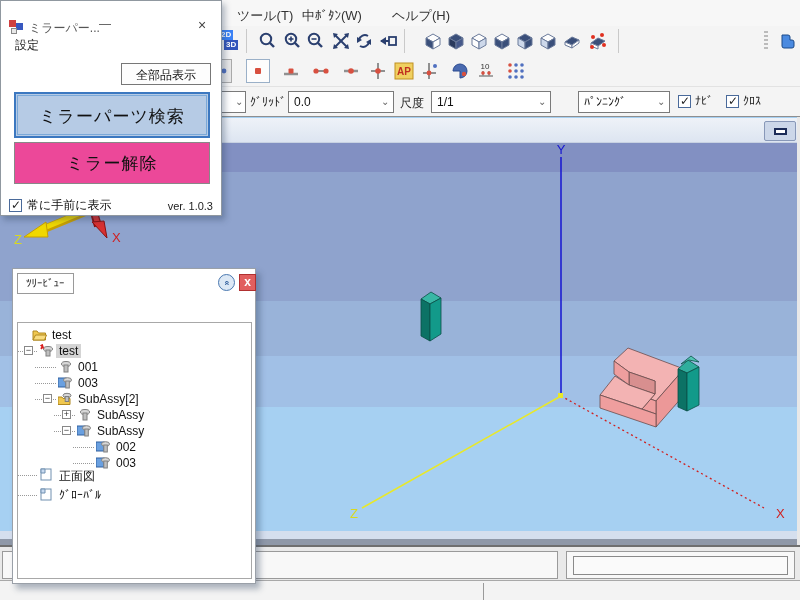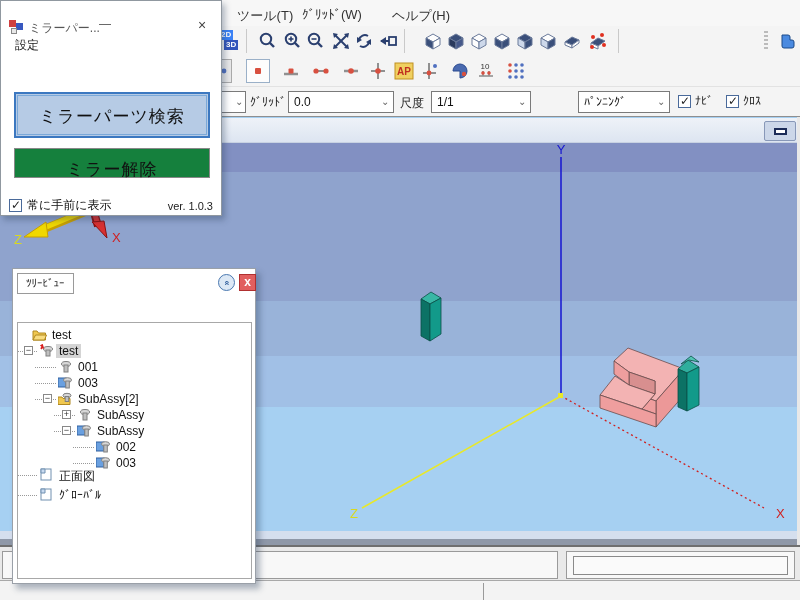--- a/index.html
+++ b/index.html
@@ -81,33 +81,33 @@
   #md-icon i { position:absolute; display:block; }
   #md-title .txt { position:absolute; left:28px; top:7px; font-size:12px; color:#555; }
   #md-min { position:absolute; left:94px; top:4px; width:20px; height:18px; text-align:center; color:#555; font-size:12px; }
   #md-close { position:absolute; left:190px; top:4px; width:22px; height:18px; text-align:center; color:#444; font-size:14px; }
   #md-menu { position:absolute; left:14px; top:36px; font-size:12px; color:#222; }
   #md-showall { position:absolute; left:120px; top:62px; width:90px; height:22px; background:#fdfdfd;
       border:1px solid #777; font-size:12px; color:#111; text-align:center; padding-top:3px; }
   #md-search { position:absolute; left:13px; top:91px; width:196px; height:46px; background:#b6cbe5;
       border:2px solid #3c78c0; outline:1px solid #7aa8d8; outline-offset:-4px;
       font-size:17px; color:#111; text-align:center; padding-top:11px; letter-spacing:1px; }
-  #md-release { position:absolute; left:13px; top:147px; width:196px; height:30px; background:#15803d;
+  #md-release { position:absolute; left:13px; top:141px; width:196px; height:42px; background:#ec4899;
       border:1px solid #888; font-size:17px; color:#111; text-align:center; padding-top:9px; letter-spacing:1px; }
   #md-chk { position:absolute; left:8px; top:196px; display:flex; gap:5px; align-items:center; font-size:12px; color:#111; }
   #md-ver { position:absolute; right:8px; top:199px; font-size:11px; color:#222; }
 </style>
 </head>
 <body>
 
 <div id="app">
 
   <div id="menubar" class="abs">
       <div class="menu-item" style="left: 233px;">ツール(T)</div>
-      <div class="menu-item" style="left: 298px;">ｸﾞﾘｯﾄﾞ(W)</div>
+      <div class="menu-item" style="left: 298px;">中ﾎﾞﾀﾝ(W)</div>
       <div class="menu-item" style="left: 388px;">ヘルプ(H)</div>
     </div>
 
   <div id="toolbar1" class="abs tbar">
       <div class="tbtn" style="left: 218px;">
         <div class="badge2d3d">
           <span class="b2d">2D</span>
           <span class="b3d">3D</span>
         </div>
       </div>
@@ -310,21 +310,21 @@
     </div>
 
   <div id="toolbar3" class="abs tbar">
     <div class="frag-combo">
         <span class="chev-only" style="left:16px;">⌄</span>
       </div>
     <span class="r3lbl" style="left:250px;">ｸﾞﾘｯﾄﾞ</span>
     <div class="combo" style="left:288px; width:106px;">
       <span>0.0</span><span class="chev">⌄</span></div>
     <span class="r3lbl" style="left:400px;">尺度</span>
-    <div class="combo" style="left:431px; width:100px;">
+    <div class="combo" style="left:431px; width:120px;">
       <span>1/1</span><span class="chev">⌄</span></div>
     <span class="r3lbl" style="left:548px;margin-top:38px;">中ﾎﾞﾀﾝ</span>
     <div class="combo" style="left:578px; width:92px;">
       <span>ﾊﾟﾝﾆﾝｸﾞ</span><span class="chev">⌄</span></div>
     <div class="cbox" style="left:678px;">
       <span class="ck"></span>
       <span>ﾅﾋﾞ</span>
       </div>
     <div class="cbox" style="left:726px;">
       <span class="ck"></span>
@@ -516,20 +516,21 @@
       <span id="md-icon">
         <i style="left:0;top:0;width:7px;height:7px;background:#d04040;"></i>
         <i style="left:7px;top:3px;width:7px;height:7px;background:#3858c0;"></i>
         <i style="left:2px;top:8px;width:6px;height:6px;background:#e8e8e8;border:1px solid #888;"></i>
       </span>
       <span class="txt">ミラーパー...</span>
       <span id="md-min">—</span>
       <span id="md-close">×</span>
     </div>
     <span id="md-menu">設定</span>
+    <div id="md-showall">全部品表示</div>
     <div id="md-search">ミラーパーツ検索</div>
     <div id="md-release">ミラー解除</div>
     <div id="md-chk">
       <span class="ck"></span>
       <span>常に手前に表示</span>
     </div>
     <span id="md-ver">ver. 1.0.3</span>
   </div>
 </div>
 

